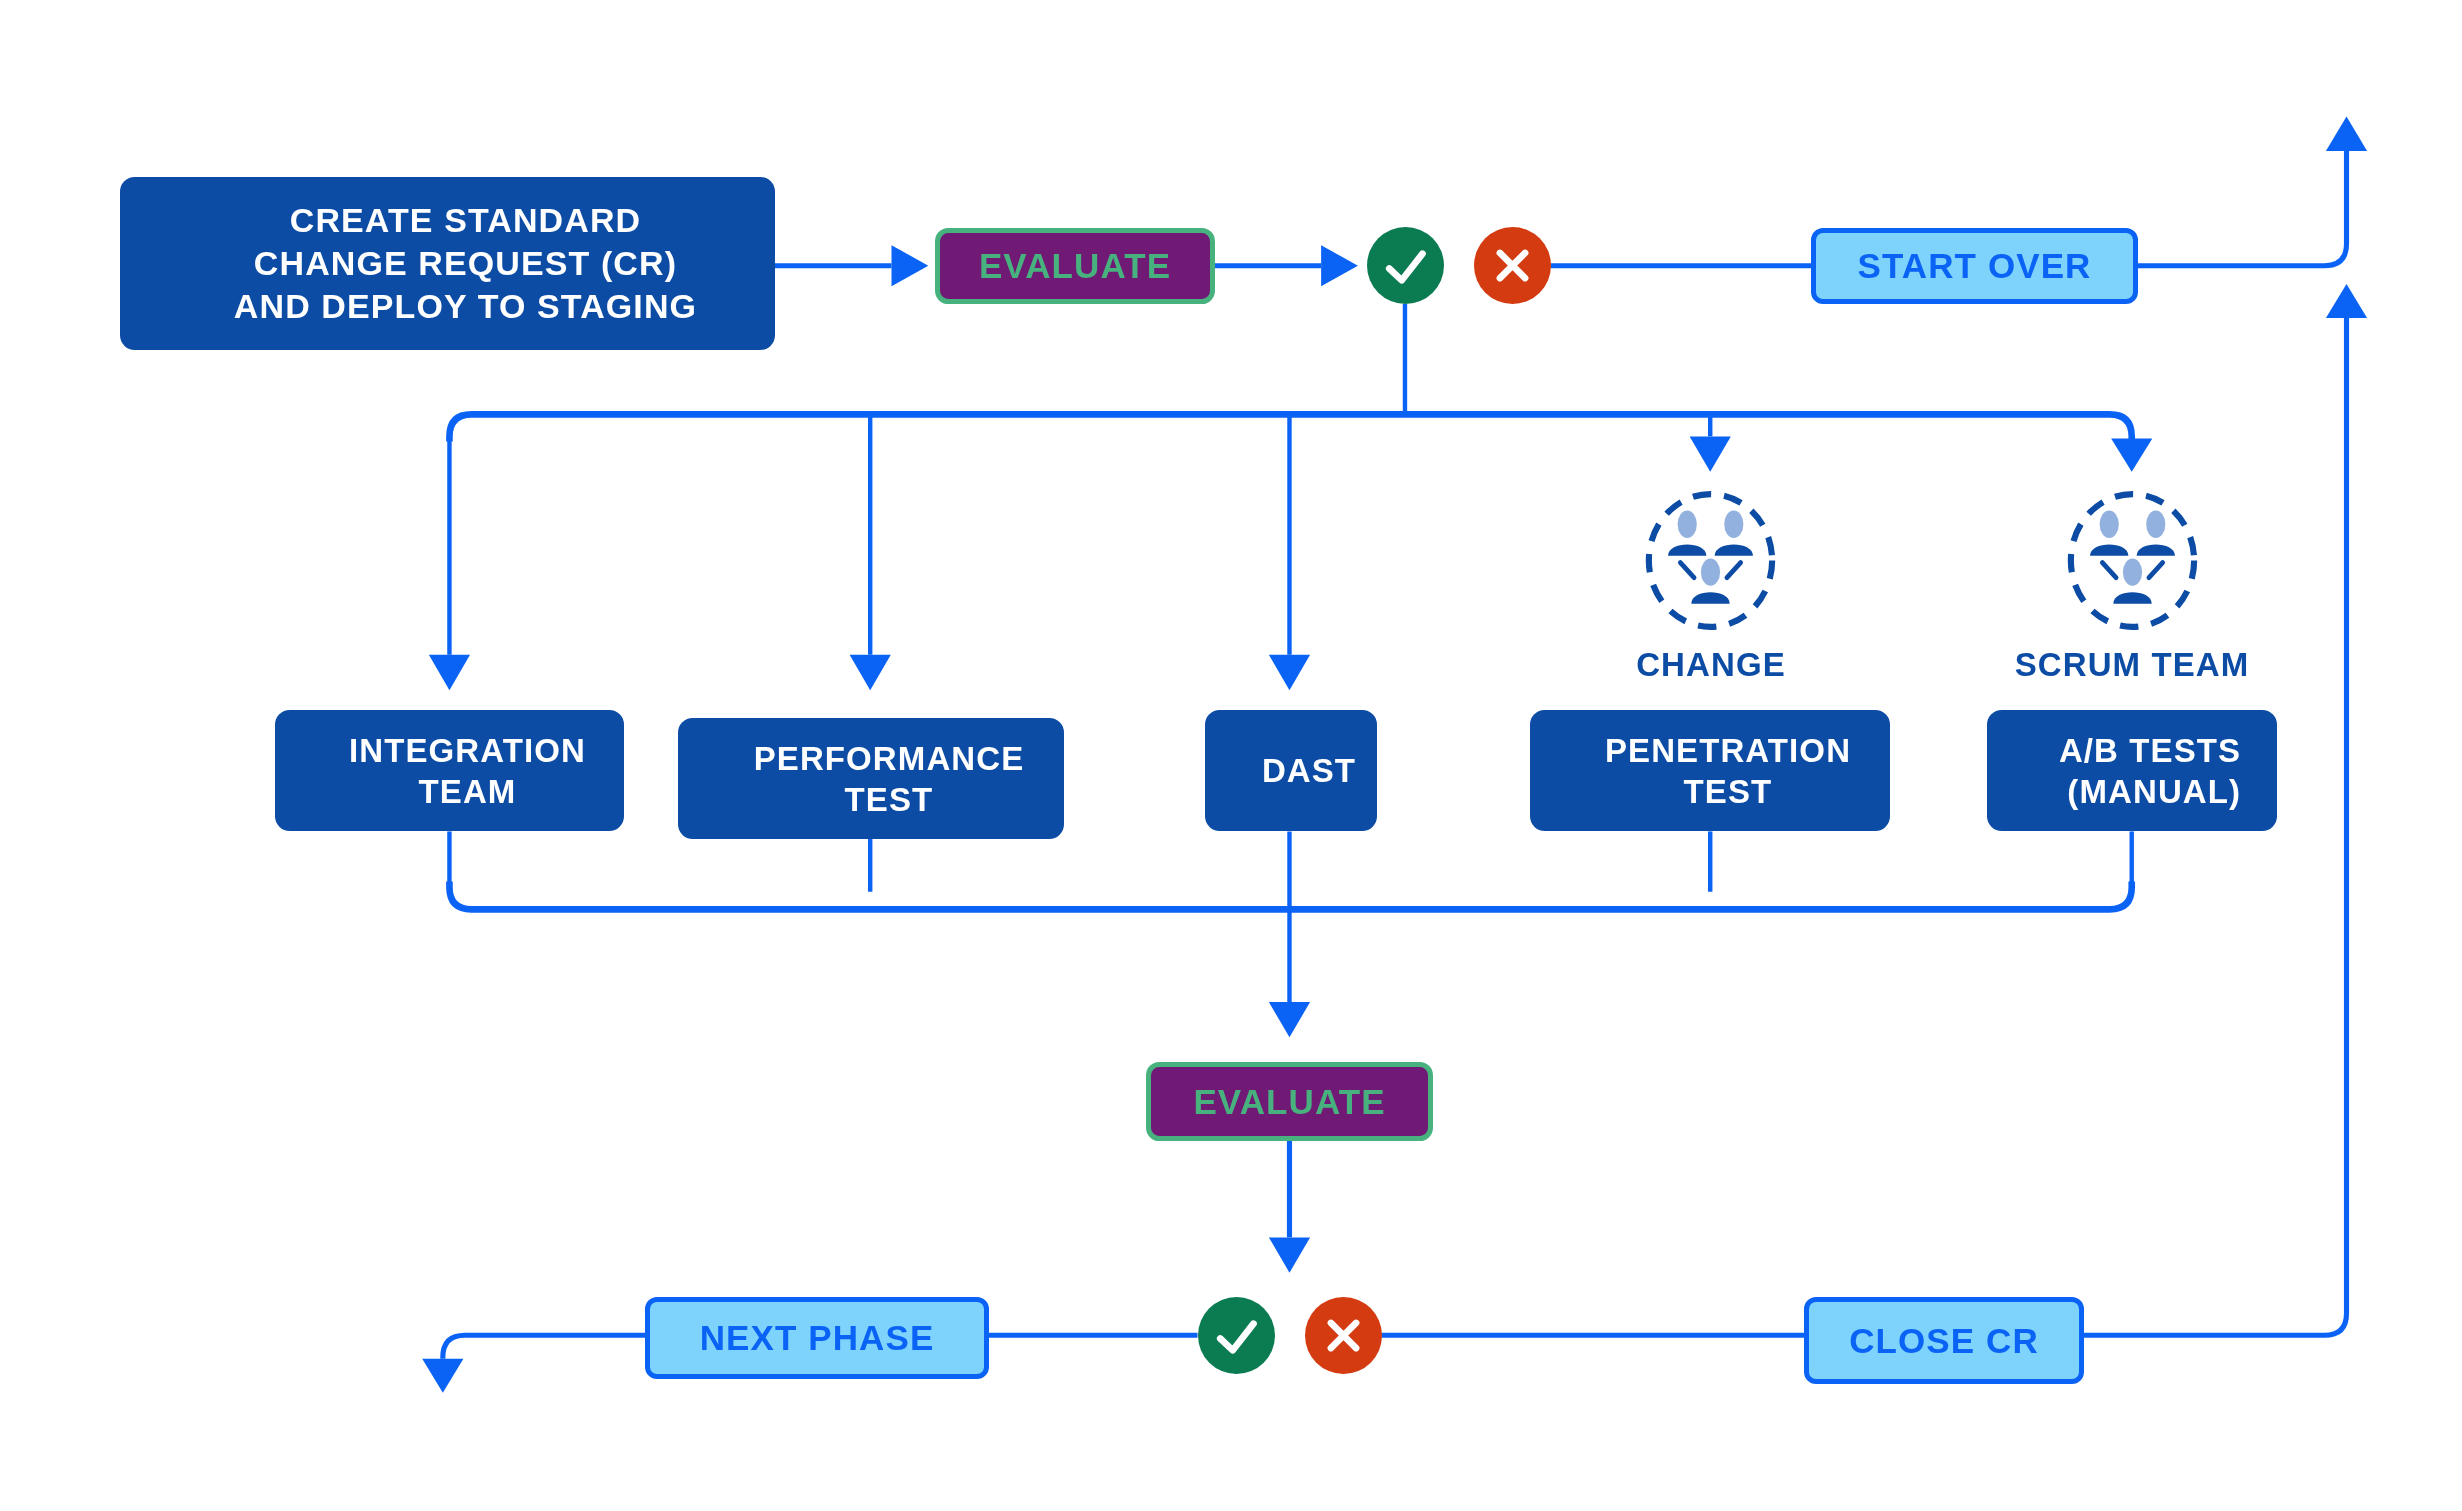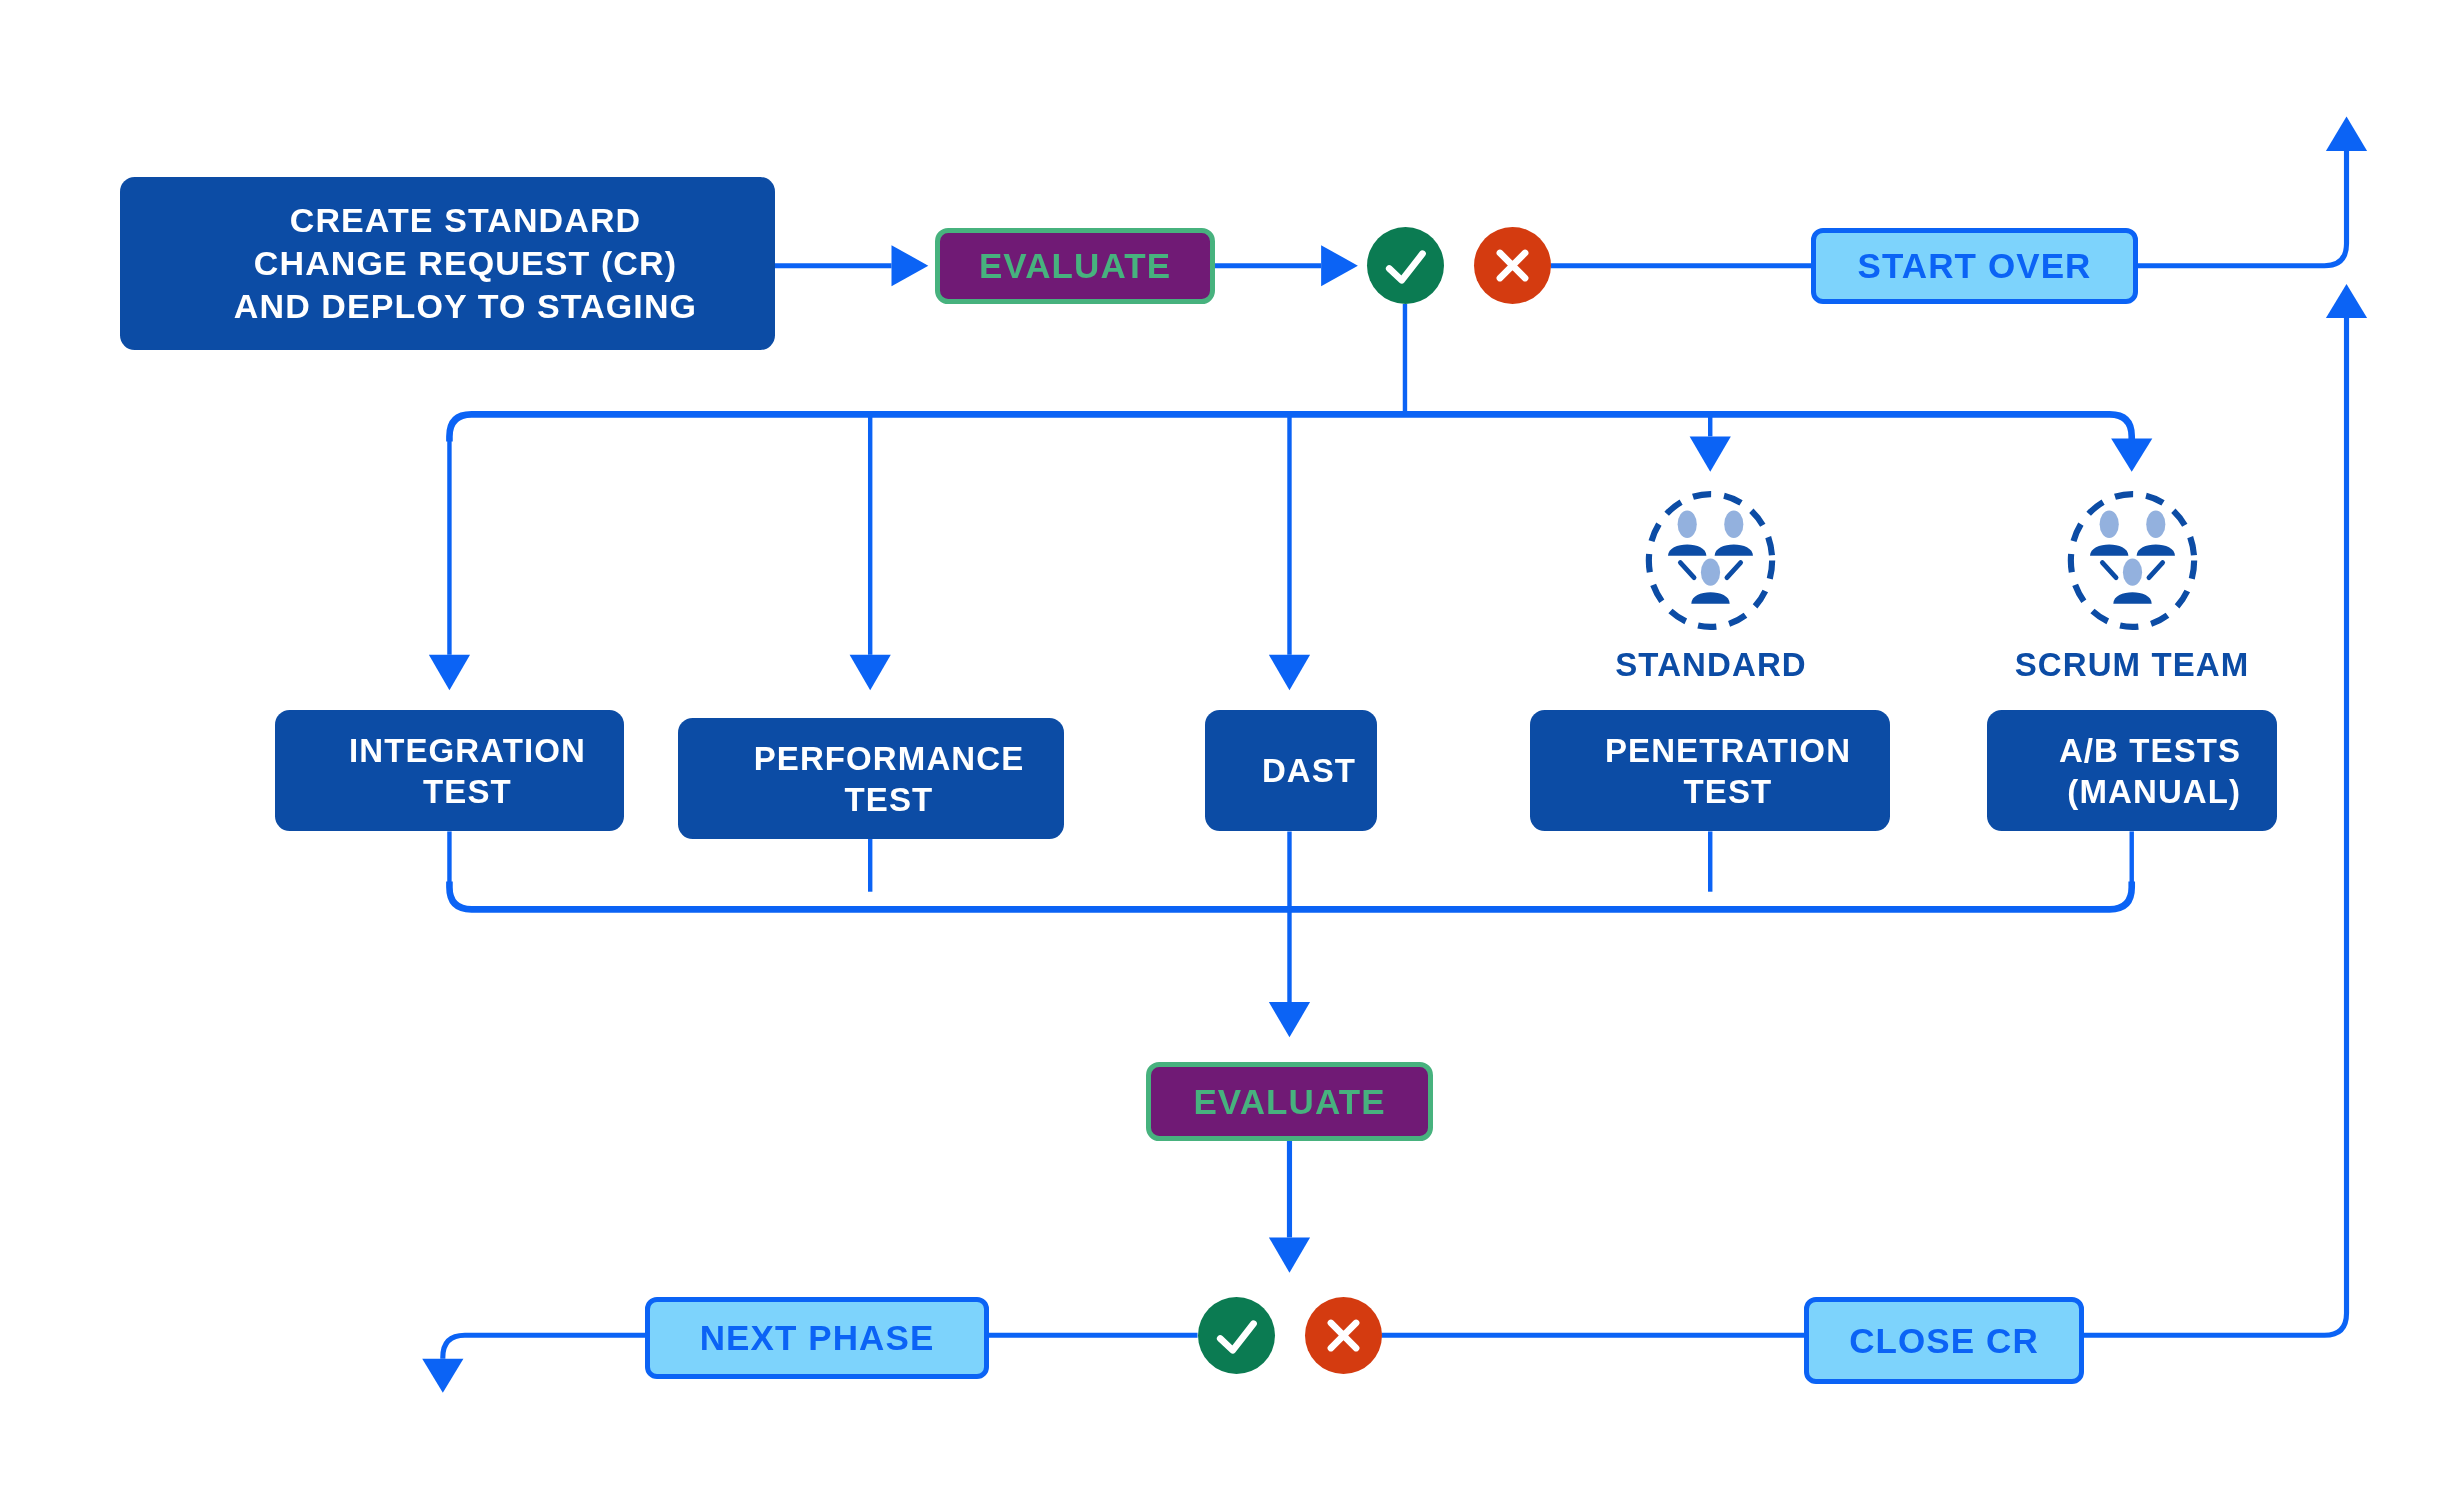--- a/index.html
+++ b/index.html
@@ -138,29 +138,29 @@
     <svg viewBox="0 0 104 104">
         <path class="glyph" d="M35 35 L69 69 M69 35 L35 69"></path>
       </svg>
   </div>
 
   <div class="node box-outline-blue" style="left:1811px;top:228px;width:327px;height:76px;">START OVER</div>
 
   <svg class="team" style="left:1642px;top:487px;" viewBox="0 0 200 214">
     <use href="#team-icon"></use>
   </svg>
-  <div class="team-label" style="left:1527px;top:646px;">STANDARD</div>
+  <div class="team-label" style="left:1527px;top:646px;">CHANGE</div>
 
   <svg class="team" style="left:2064px;top:487px;" viewBox="0 0 200 214">
     <use href="#team-icon"></use>
   </svg>
   <div class="team-label" style="left:1948px;top:646px;text-align:center;">SCRUM TEAM</div>
 
   <div class="node box-solid" style="left:275px;top:710px;width:349px;height:121px;font-size:33px;line-height:41px;">INTEGRATION
-TEST</div>
+TEAM</div>
   <div class="node box-solid" style="left:678px;top:710px;width:386px;height:121px;font-size:33px;line-height:41px;margin-top:8px;">PERFORMANCE
 TEST</div>
   <div class="node box-solid" style="left:1205px;top:710px;width:172px;height:121px;font-size:33px;line-height:41px;">DAST</div>
   <div class="node box-solid" style="left:1530px;top:710px;width:360px;height:121px;font-size:33px;line-height:41px;">PENETRATION
 TEST</div>
   <div class="node box-solid" style="left:1987px;top:710px;width:290px;height:121px;font-size:33px;line-height:41px;text-align:right;">A/B TESTS
 (MANUAL)</div>
 
   <div class="node box-outline-green" style="left:1146px;top:1062px;width:287px;height:79px;">EVALUATE</div>
 

